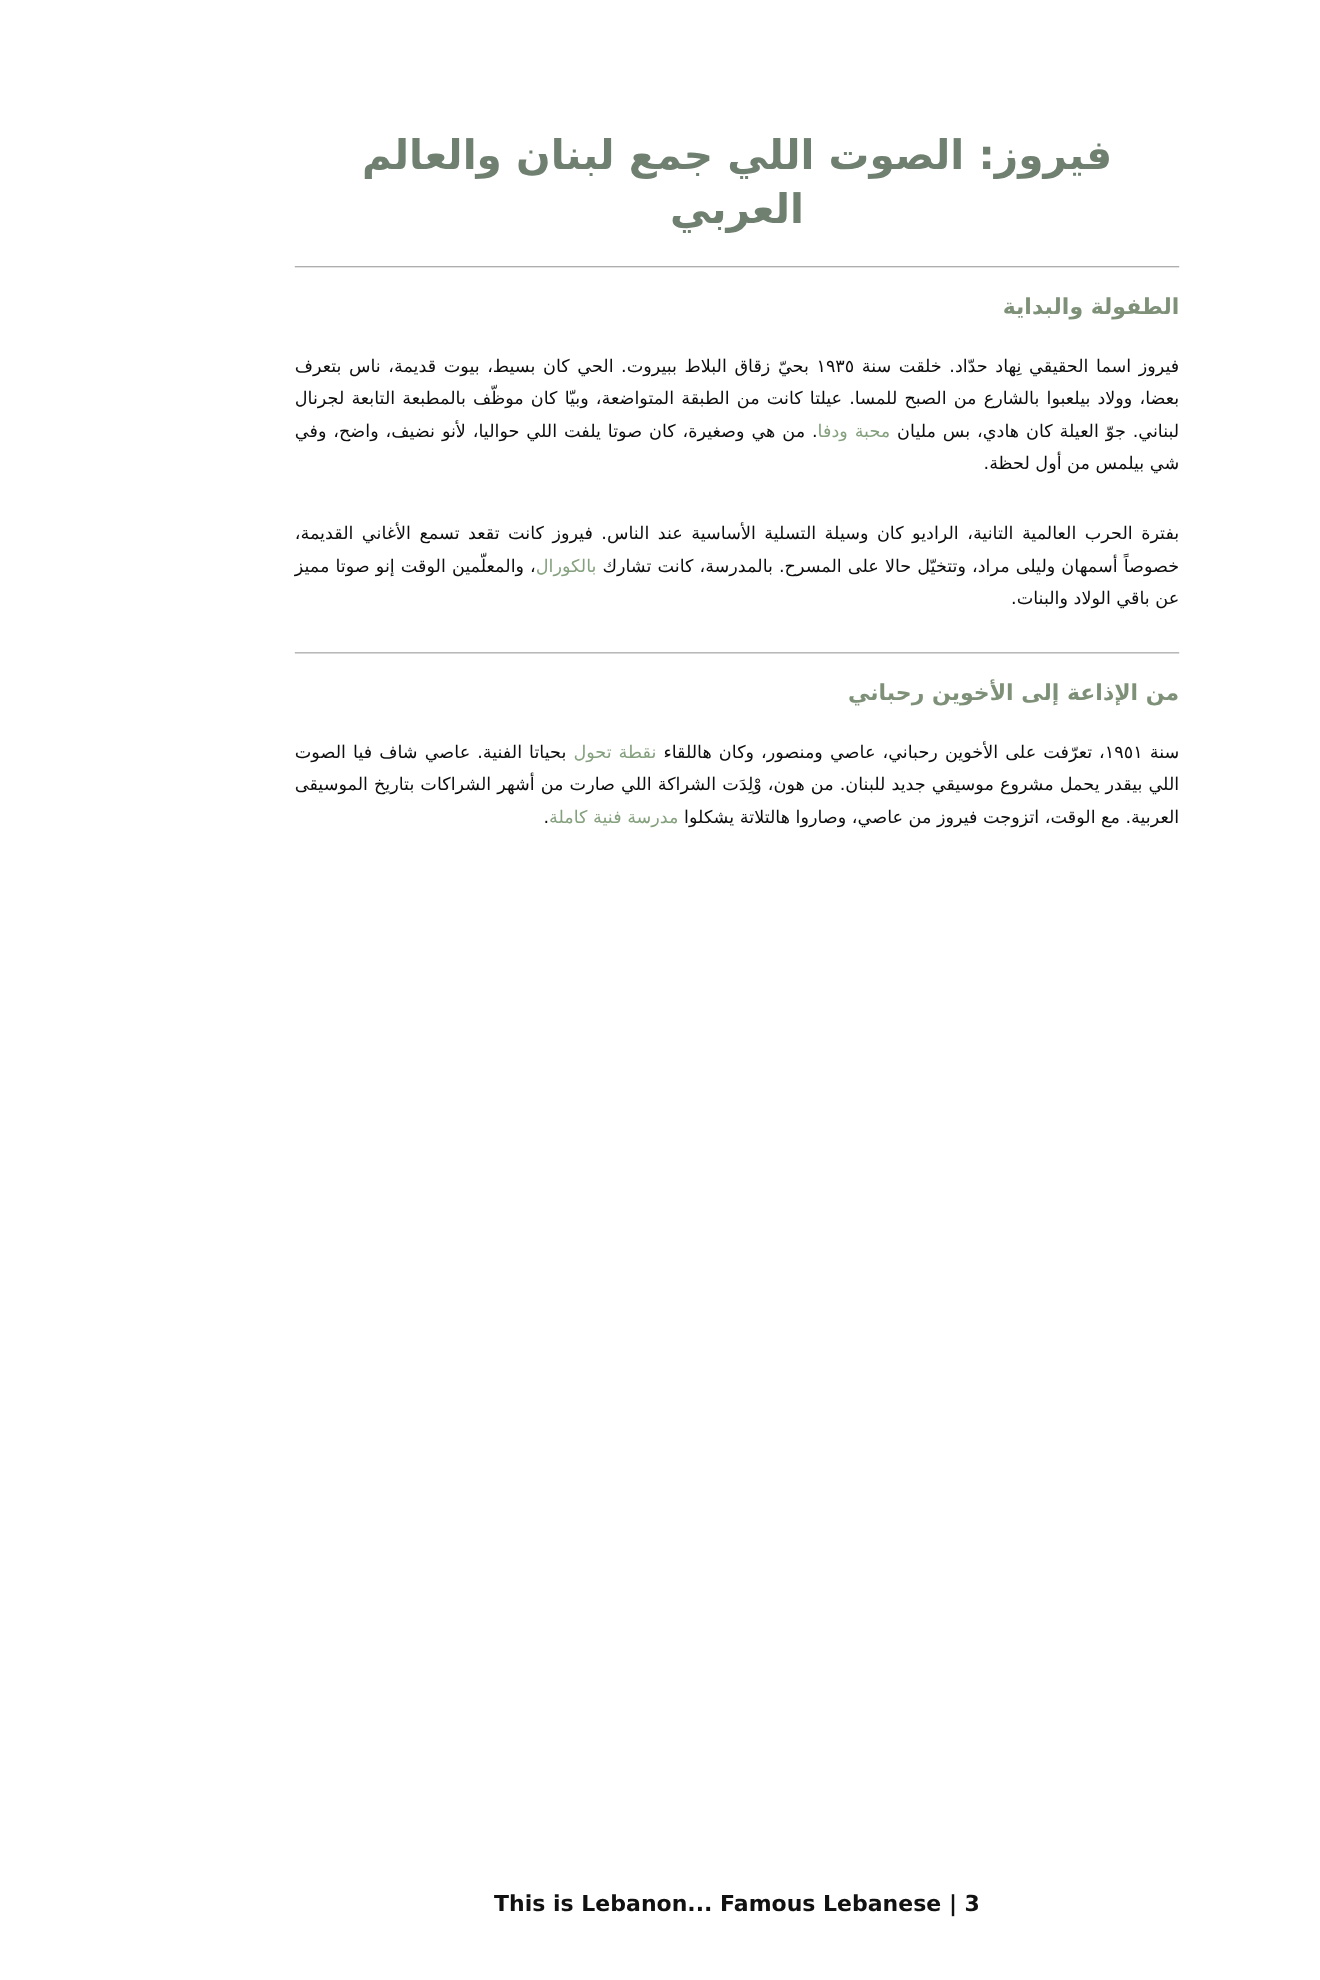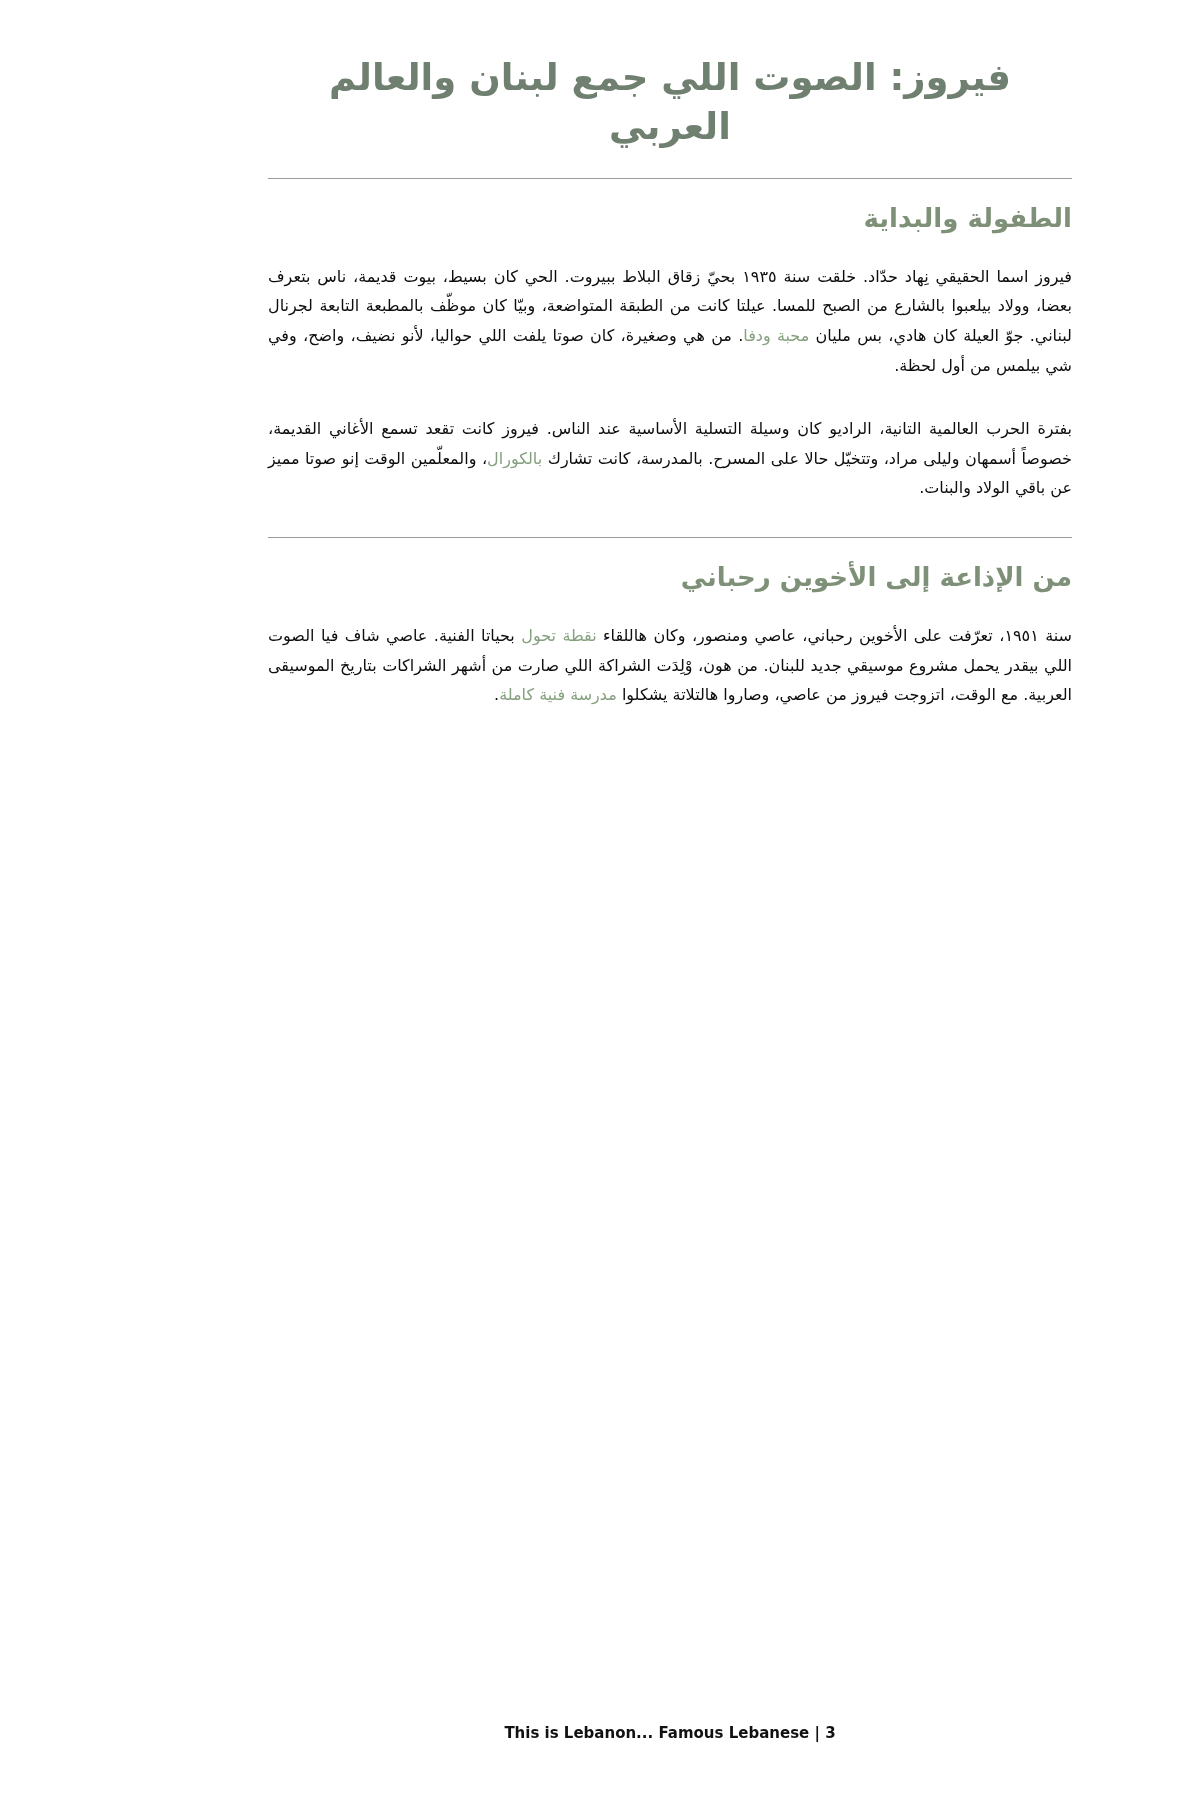--- a/index.html
+++ b/index.html
@@ -6,21 +6,21 @@
     margin: 0;
     padding: 0;
     background: #ffffff;
   }
   .page {
     position: relative;
     width: 1060px;
     height: 1800px;
     background: #ffffff;
     box-sizing: border-box;
-    padding: 54px 128px 0 128px;
+    padding: 118px 128px 0 128px;
     font-family: "DejaVu Sans", "Liberation Sans", sans-serif;
     overflow: hidden;
     border-radius: 15px;
   }
 
   
   .doc-title {
     color: #6f7f70;
     font-size: 37px;
     font-weight: 700;
@@ -37,21 +37,21 @@
     border-top: 1.6px solid #9b9b9b;
     margin: 0;
     width: 100%;
   }
   .rule.under-title { margin-bottom: 22px; }
   .rule.section { margin-top: 34px; margin-bottom: 22px; }
 
   
   .section-heading {
     color: #7e9178;
-    font-size: 26px;
+    font-size: 20px;
     font-weight: 700;
     line-height: 1.35;
     text-align: right;
     direction: rtl;
     margin: 0 0 26px 0;
   }
 
   
   .para {
     color: #0d0d0d;
@@ -71,21 +71,21 @@
 
   
   .footer {
     position: absolute;
     left: 0;
     right: 0;
     bottom: 58px;
     text-align: center;
     direction: ltr;
     color: #111111;
-    font-size: 15px;
+    font-size: 20px;
     font-weight: 700;
     font-family: "DejaVu Sans", "Liberation Sans", sans-serif;
   }
 </style>
 </head>
 <body>
 
 <div class="page">
 
   <h1 class="doc-title">فيروز: الصوت اللي جمع لبنان والعالم العربي</h1>

